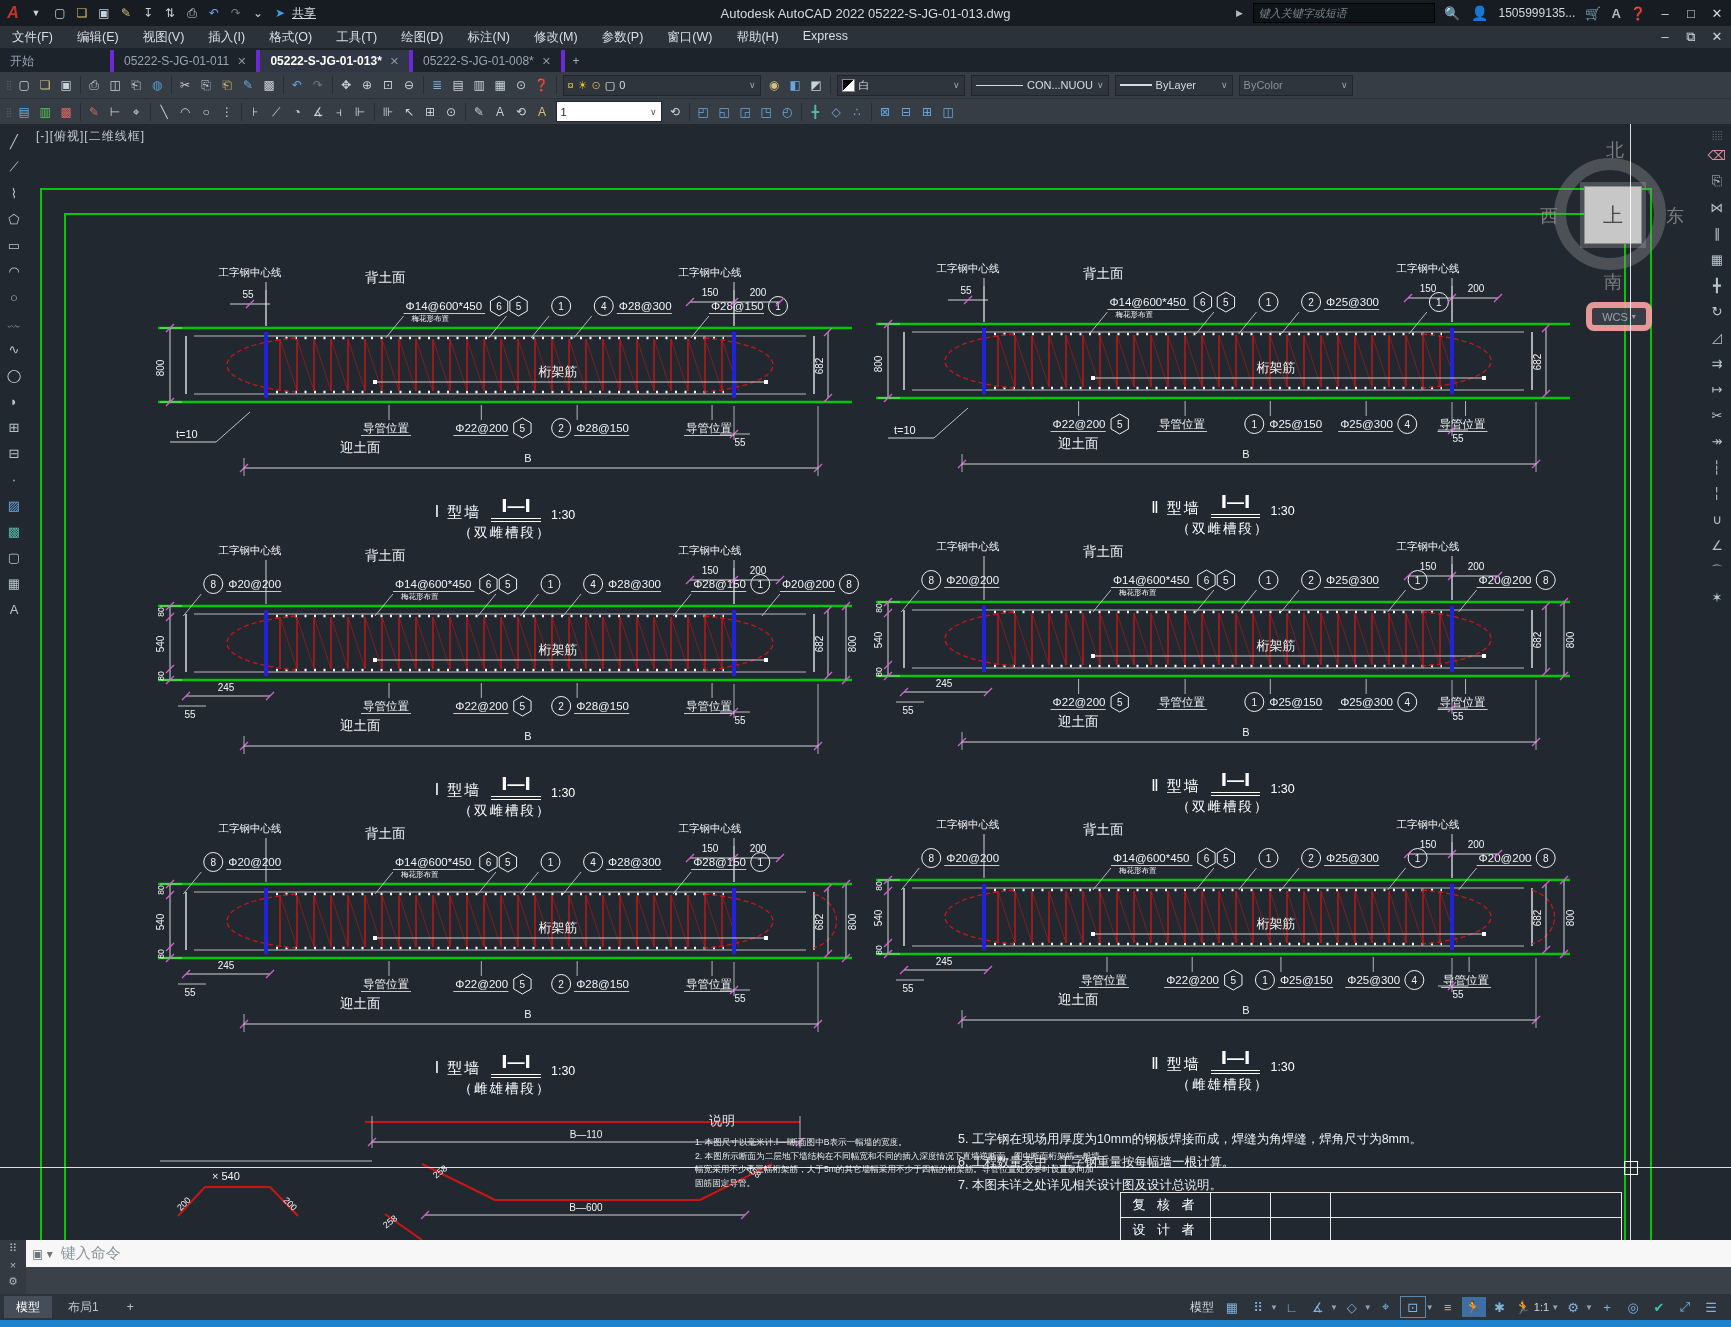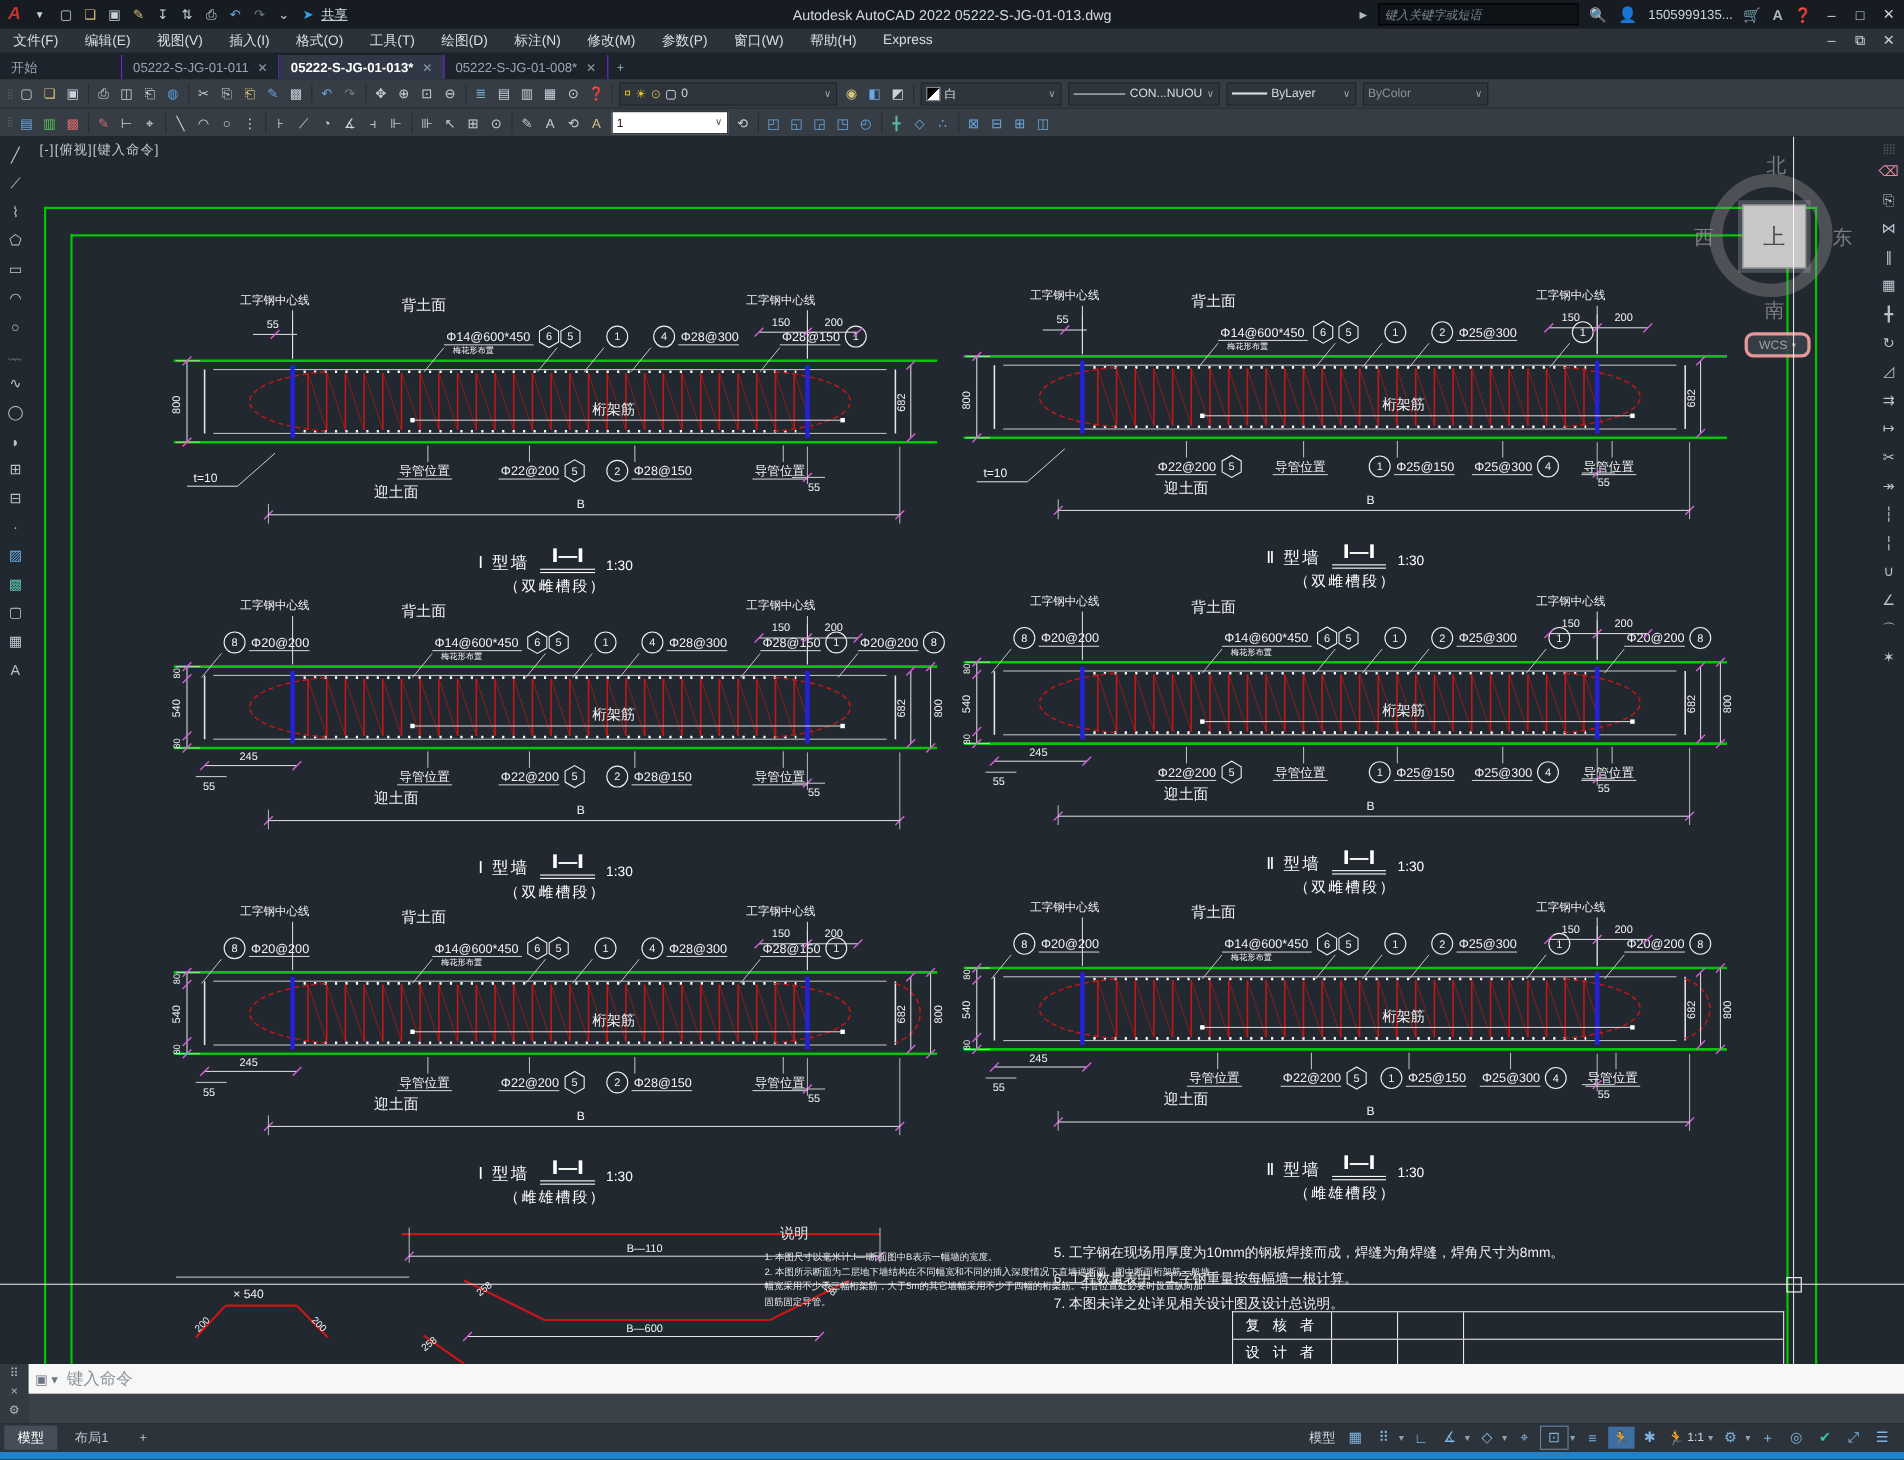--- a/index.html
+++ b/index.html
@@ -16,21 +16,21 @@
   #searchbox{width:170px;height:18px;background:#0e1318;border:1px solid #000;color:#79858f;font-size:11px;display:flex;align-items:center;padding:0 5px;font-style:italic;}
   .tbar-ico{color:#aeb9c2;font-size:13px;}
   .userico{color:#4f9bd8;font-size:14px;}
   .winbtn{color:#cfd7de;font-size:13px;width:16px;text-align:center;}
   
   #menubar{position:absolute;left:0;top:26px;width:100%;height:22px;background:#2b323a;display:flex;align-items:center;color:#d8dfe5;font-size:12.5px;}
   .menu-item{padding:0 12px;height:100%;display:flex;align-items:center;}
   #menu-right{position:absolute;right:6px;display:flex;gap:10px;}
   
   #tabsbar{position:absolute;left:0;top:48px;width:100%;height:24px;background:#1d232a;display:flex;align-items:flex-end;color:#97a5b1;font-size:12px;}
-  .doctab{height:22px;display:flex;align-items:center;padding:0 10px;gap:8px;border-right:1px solid #6d28d9;}
+  .doctab{height:22px;display:flex;align-items:center;padding:0 10px;gap:8px;border-right:4px solid #6d28d9;}
   .doctab.start{width:90px;}
   .doctab.active{background:#2f3844;color:#fff;font-weight:bold;}
   .tab-close{font-size:11px;color:#8b98a3;}
   .tab-plus{width:22px;height:22px;display:flex;align-items:center;justify-content:center;color:#9fb0bd;}
   
   .toolbar{position:absolute;left:0;width:100%;height:26px;background:#363d45;display:flex;align-items:center;padding-left:4px;box-sizing:border-box;}
   #tb1{top:72px;} #tb2{top:98px;border-top:1px solid #2c3239;}
   .icon{width:21px;height:21px;display:flex;align-items:center;justify-content:center;font-size:12px;color:#c8d2da;}
   .sep{width:1px;height:18px;background:#272d34;margin:0 3px;}
   .grip{color:#555e66;font-size:9px;letter-spacing:-1px;margin:0 2px;}
@@ -46,21 +46,21 @@
   .frame-inner{position:absolute;left:64px;top:89px;width:1558px;height:1200px;border-left:2px solid #00c800;border-top:2px solid #00c800;border-right:2px solid #00c800;}
   
   .palette{position:absolute;display:flex;flex-direction:column;align-items:center;gap:4px;}
   #pal-left{left:2px;top:6px;} #pal-right{right:2px;top:6px;}
   .pal-icon{width:24px;height:22px;display:flex;align-items:center;justify-content:center;color:#b9c4cd;font-size:13px;background:transparent;}
   
   #viewcube{position:absolute;left:1544px;top:16px;width:140px;height:190px;color:#9a9a9a;}
   #vc-ring{position:absolute;left:10px;top:18px;width:112px;height:112px;border:12px solid #8a8a8a;border-radius:50%;opacity:.42;box-sizing:border-box;}
   #vc-face{position:absolute;left:40px;top:46px;width:56px;height:56px;background:#c7c7c7;border:1px solid #8f8f8f;display:flex;align-items:center;justify-content:center;color:#4a4a4a;font-size:20px;box-shadow:0 0 0 4px rgba(200,200,200,.25);}
   .vc-dir{position:absolute;font-size:18px;opacity:.75;}
-  #wcs-pill{position:absolute;left:42px;top:162px;width:54px;height:17px;background:#3a4047;border:3px solid #fca5a5;border-radius:8px;color:#a8b0b8;font-size:11px;display:flex;align-items:center;justify-content:center;gap:4px;opacity:.9;}
+  #wcs-pill{position:absolute;left:42px;top:162px;width:54px;height:17px;background:#3a4047;border:6px solid #fca5a5;border-radius:8px;color:#a8b0b8;font-size:11px;display:flex;align-items:center;justify-content:center;gap:4px;opacity:.9;}
   
   .ch-h{position:absolute;left:0;top:1043px;width:100%;height:1px;background:rgba(255,255,255,.85);}
   .ch-v{position:absolute;left:1630px;top:0;width:1px;height:100%;background:rgba(255,255,255,.85);}
   #pickbox{position:absolute;left:1624px;top:1037px;width:12px;height:12px;border:1px solid #fff;background:transparent;}
   
   .diag{position:absolute;width:710px;height:300px;}
   .diag svg{position:absolute;left:0;top:0;}
   .diag-title{position:absolute;left:0;top:234px;width:100%;display:flex;justify-content:center;align-items:flex-end;gap:10px;color:#fff;}
   .dt-type{font-size:15px;letter-spacing:2px;}
   .dt-sec{font-size:17px;font-weight:bold;border-bottom:4px double #fff;padding:0 10px 1px;}
@@ -299,21 +299,21 @@
         <span class="icon" style="color: rgb(106, 168, 224);">⊠</span>
         <span class="icon" style="color: rgb(106, 168, 224);">⊟</span>
         <span class="icon" style="color: rgb(106, 168, 224);">⊞</span>
         <span class="icon" style="color: rgb(106, 168, 224);">◫</span>
       </span>
 </div>
 
 <div id="canvas">
   <div class="frame-outer"></div>
   <div class="frame-inner"></div>
-  <div id="vplabel">[-][俯视][键入命令]</div>
+  <div id="vplabel">[-][俯视][二维线框]</div>
 
   <div class="palette" id="pal-left">
         <span class="pal-icon">╱</span>
         <span class="pal-icon">⟋</span>
         <span class="pal-icon">⌇</span>
         <span class="pal-icon">⬠</span>
         <span class="pal-icon">▭</span>
         <span class="pal-icon">◠</span>
         <span class="pal-icon">○</span>
         <span class="pal-icon">﹏</span>

